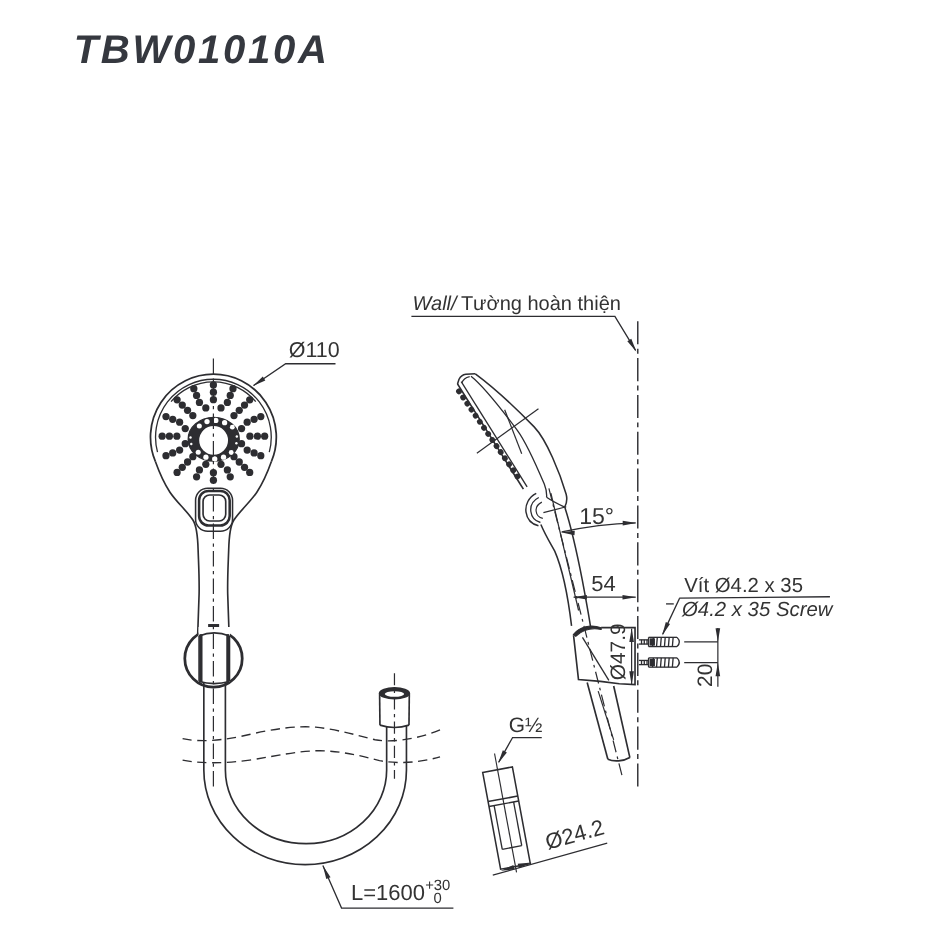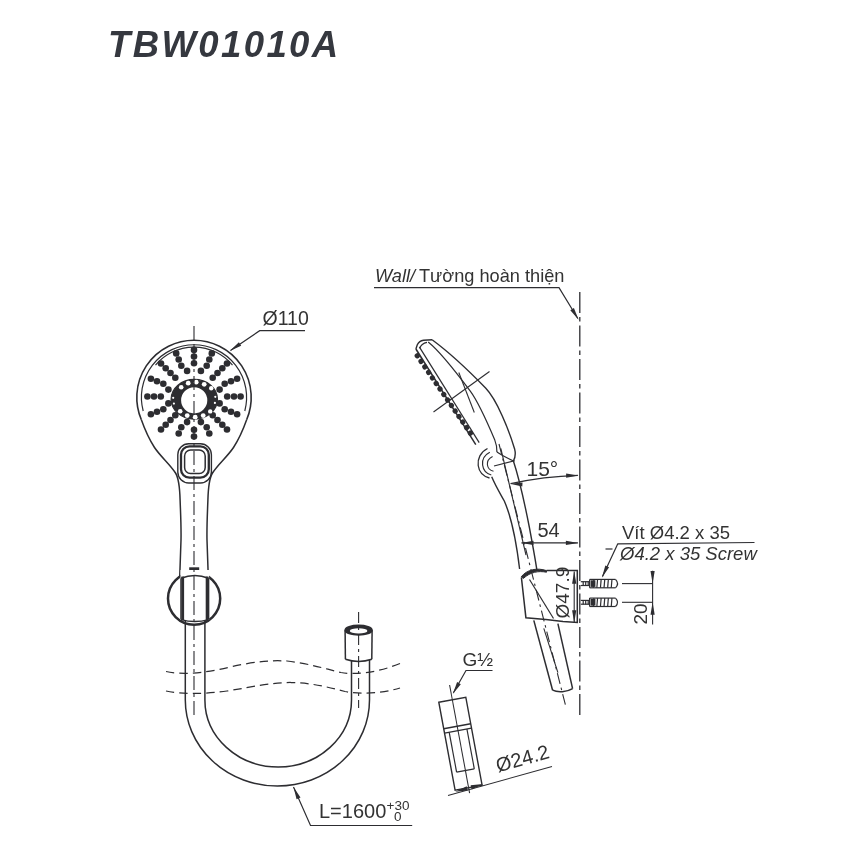--- a/index.html
+++ b/index.html
@@ -1,17 +1,17 @@
 <!DOCTYPE html>
 <html><head>
 <meta charset="utf-8">
 <style>
 html,body { margin:0; padding:0; background:#ffffff; }
 * { font-family: "Liberation Sans", sans-serif; }
-.title { position:absolute; left:67px; top:24px; font-size:36.5px; font-weight:bold; font-style:italic; letter-spacing:2.4px; color:#35383f;margin-left:41px; }
+.title { position:absolute; left:67px; top:24px; font-size:36.5px; font-weight:bold; font-style:italic; letter-spacing:2.4px; color:#35383f; }
 svg { position:absolute; left:0; top:0; }
 </style>
 </head>
 <body>
 <div style="position:relative;width:850px;height:850px;overflow:hidden;background:#fff;">
 <div class="title">TBW01010A</div>
 <svg width="850" height="850" viewBox="0 0 850 850">
 <g stroke="#2d2d31" fill="none" stroke-width="1.4">
 <path d="M 141.35,419.75 A 57.2 57.2 0 1 1 246.65,419.75" stroke-width="1.6"></path>
 <path d="M 143.2,411.0 A 52.6 52.6 0 1 1 244.8,411.0" stroke-width="1.2"></path>

